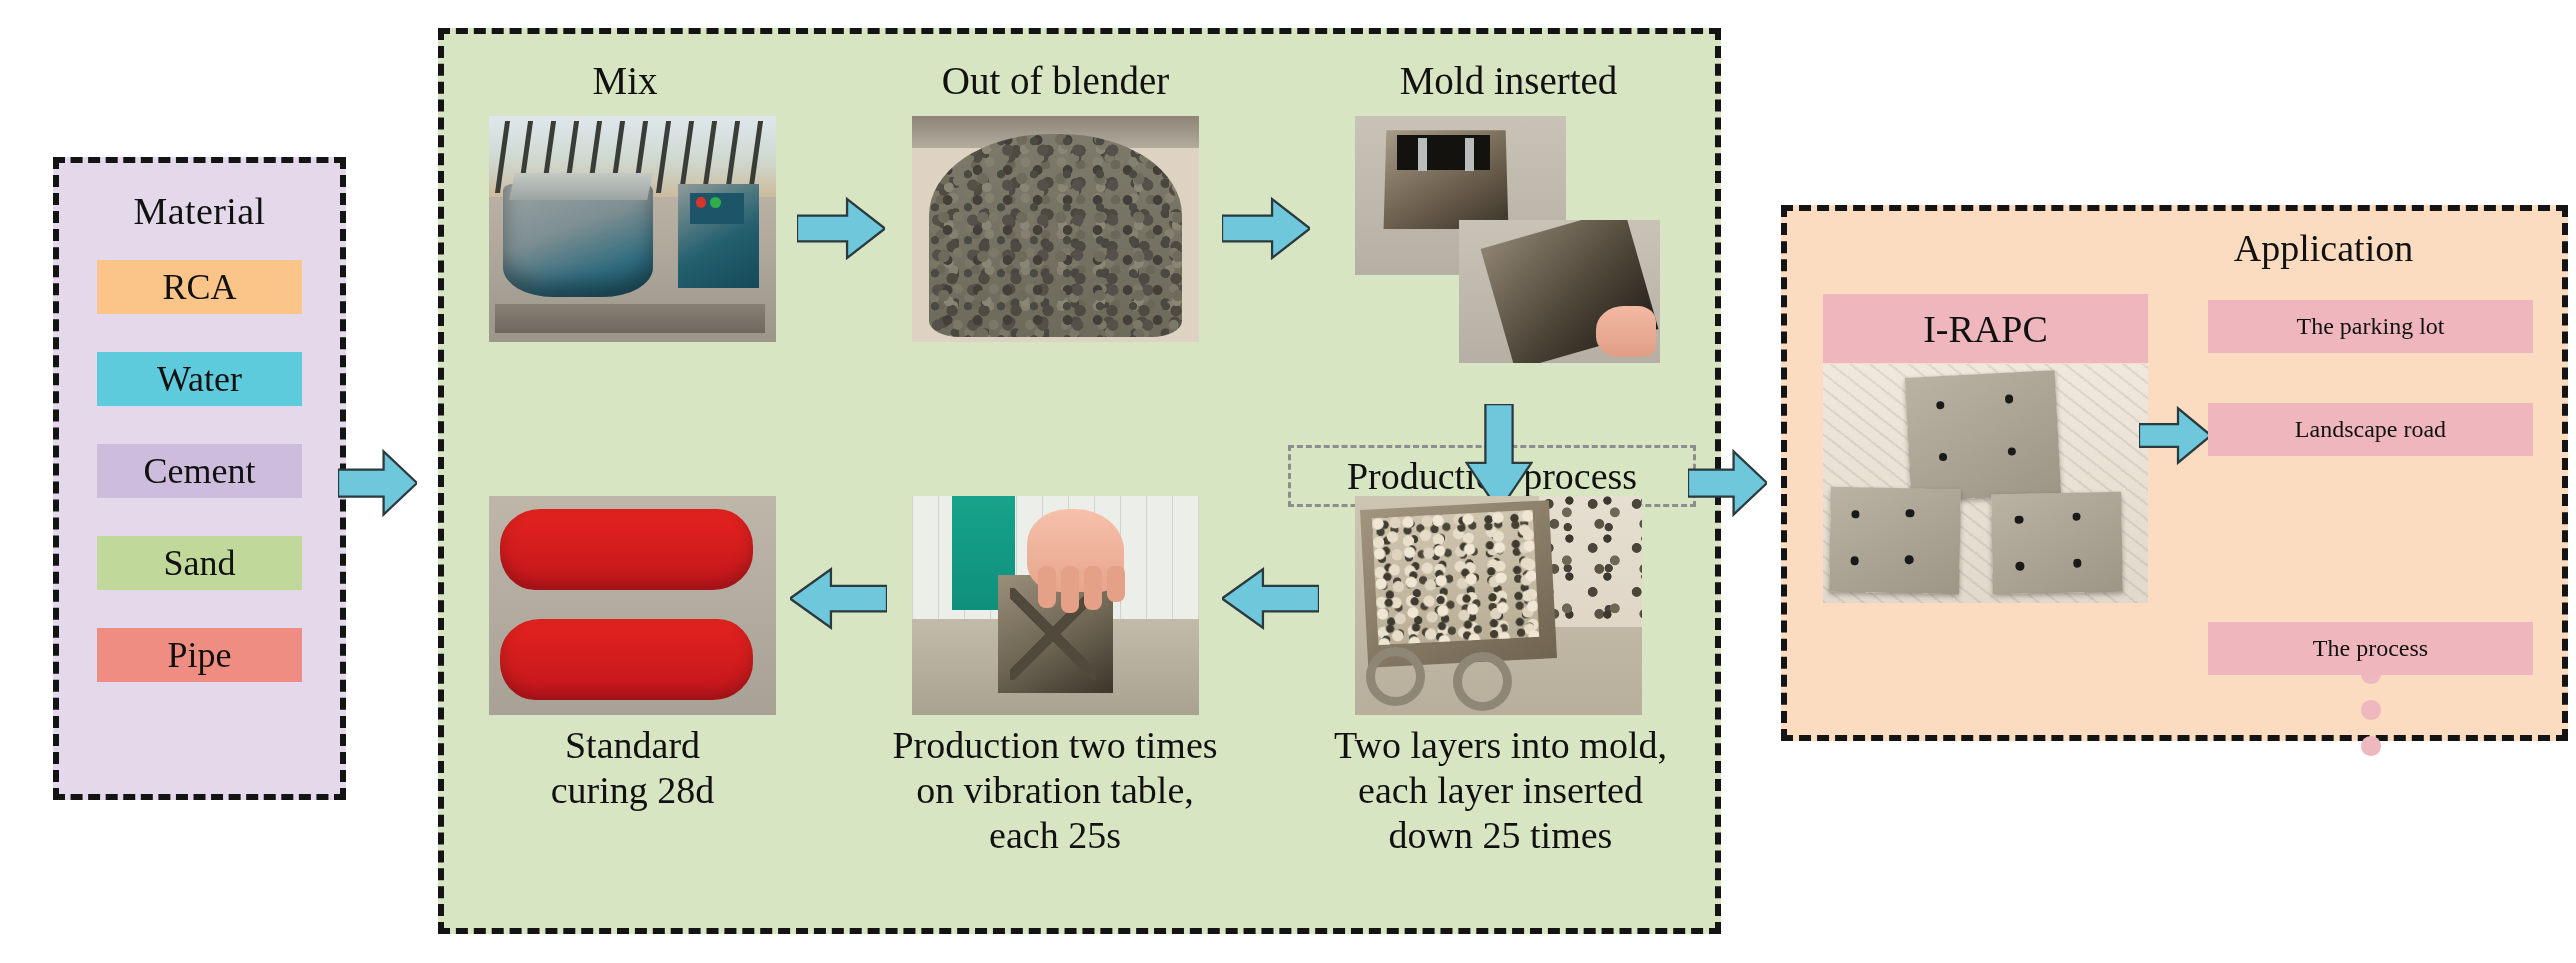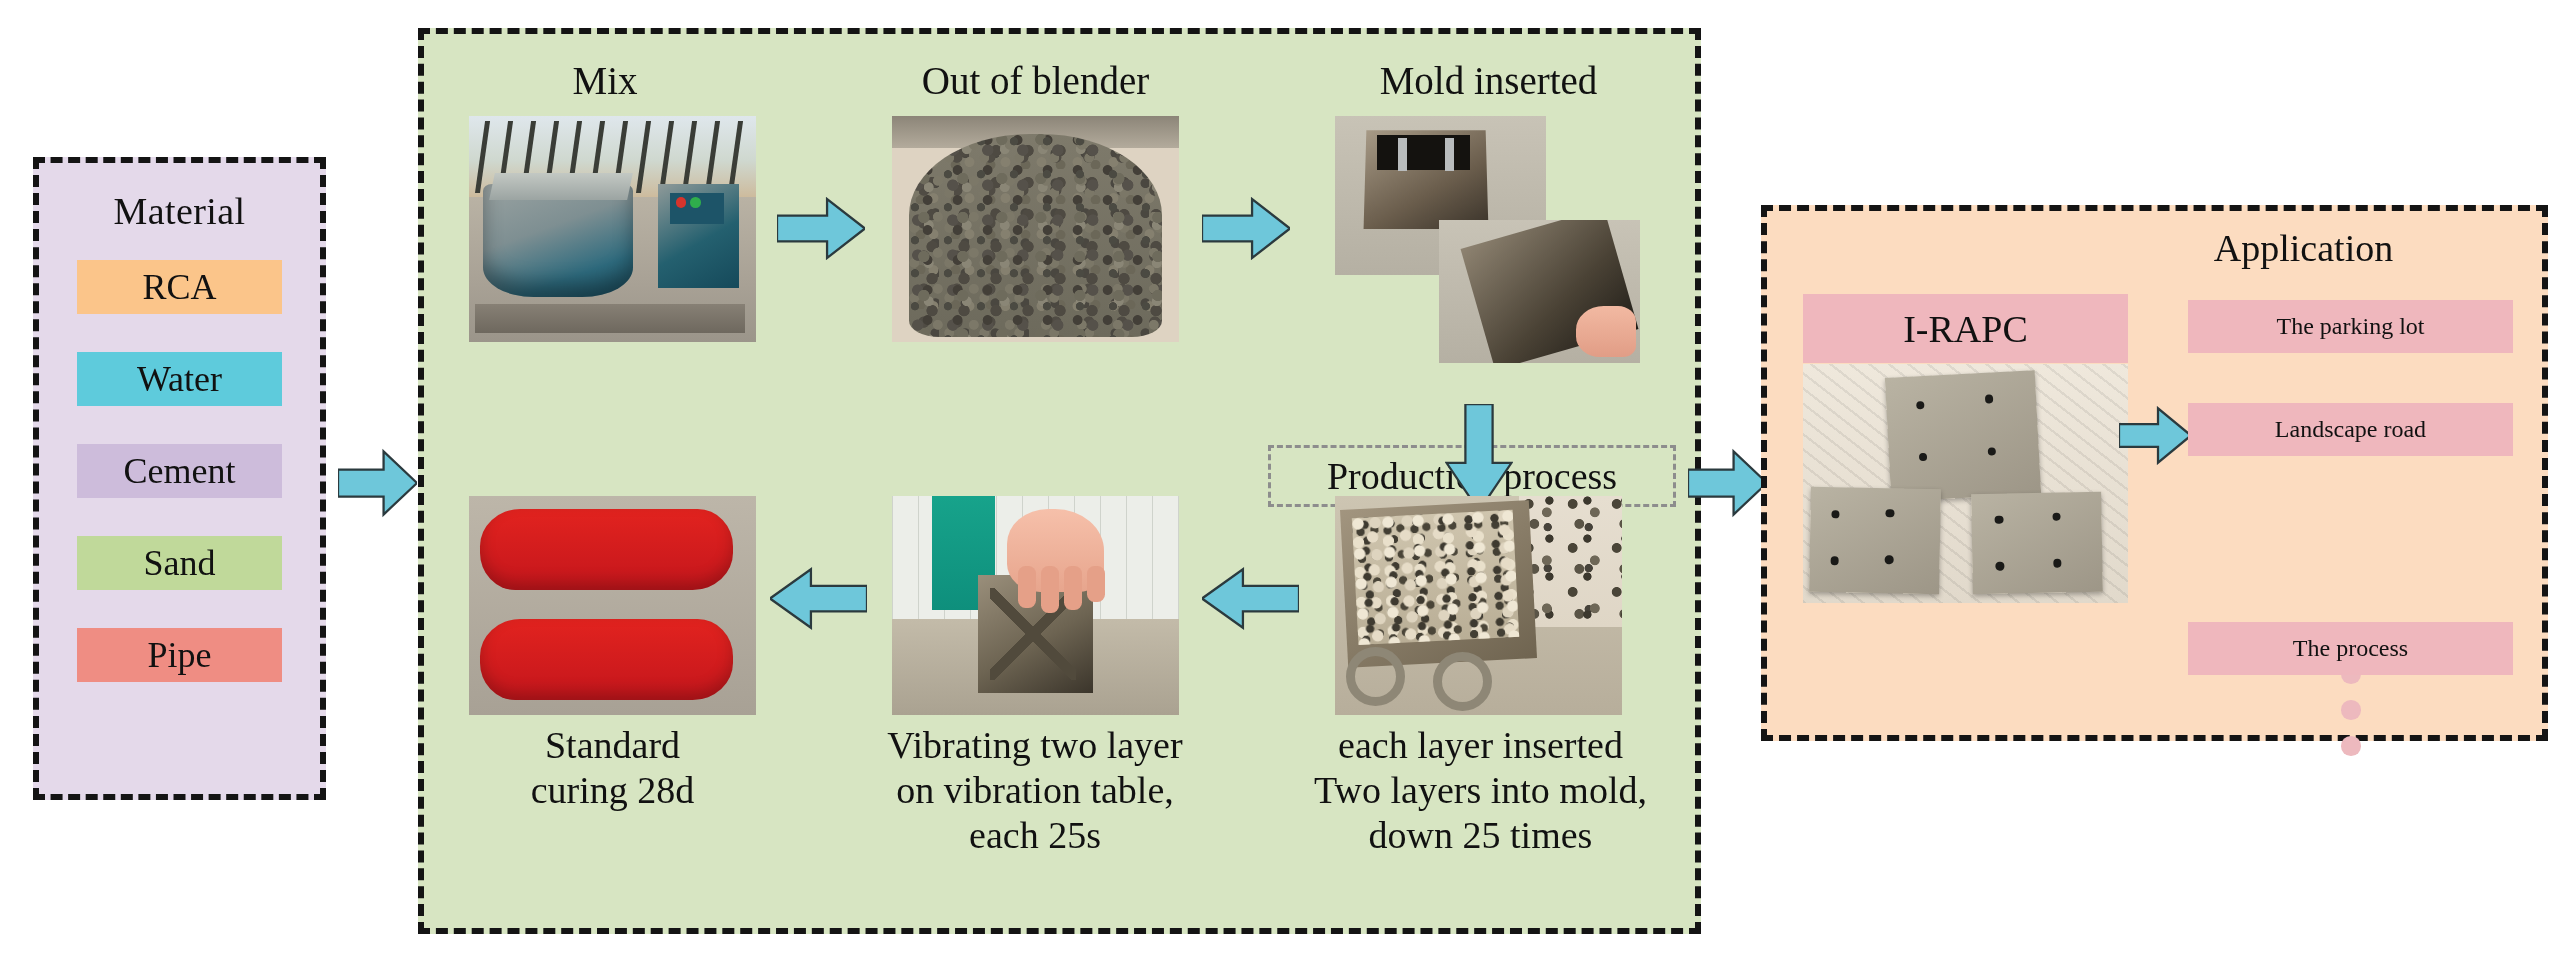--- a/index.html
+++ b/index.html
@@ -4,21 +4,21 @@
 <style>
   html,body{margin:0;padding:0;background:#ffffff;}
   body{
     width:2576px;height:963px;position:relative;overflow:hidden;
     font-family:"Liberation Serif","DejaVu Serif",serif;
     color:#111;
   }
   .stage{position:absolute;left:0;top:0;width:2576px;height:963px;}
 
   
-  .panel{position:absolute;box-sizing:border-box;}
+  .panel{position:absolute;box-sizing:border-box;margin-left:20px;}
   .panel-material{
     left:33px;top:157px;width:293px;height:643px;
     background:#e4d9ea;
     border:6.8px dashed #141414;
   }
   .panel-process{
     left:418px;top:28px;width:1283px;height:906px;
     background:#d7e5c2;
     border:6.8px dashed #141414;
   }
@@ -367,28 +367,28 @@
         <div class="mf-ring" style="left:34%;bottom:2%"></div>
       </div>
     </div>
 
     <div class="cap" style="left:30px;top:689px;width:317px;">
       <div>Standard</div>
       <div>curing 28d</div>
     </div>
 
     <div class="cap" style="left:430px;top:689px;width:362px;">
-      <div>Vibrating two layer</div>
+      <div>Production two times</div>
       <div>on vibration table,</div>
       <div>each 25s</div>
     </div>
 
     <div class="cap" style="left:868px;top:689px;width:377px;">
+      <div>Two layers into mold,</div>
       <div>each layer inserted</div>
-      <div>Two layers into mold,</div>
       <div>down 25 times</div>
     </div>
   </div>
 
   <div class="arrow" style="left:1688px;top:447px;width:79px;height:72px;">
     <svg viewBox="0 0 104 96" preserveAspectRatio="none">
       <polygon points="0,30 60,30 60,6 104,48 60,90 60,66 0,66" fill="#6ec7da" stroke="#2b3a3e" stroke-width="3"></polygon>
     </svg>
   </div>
 

